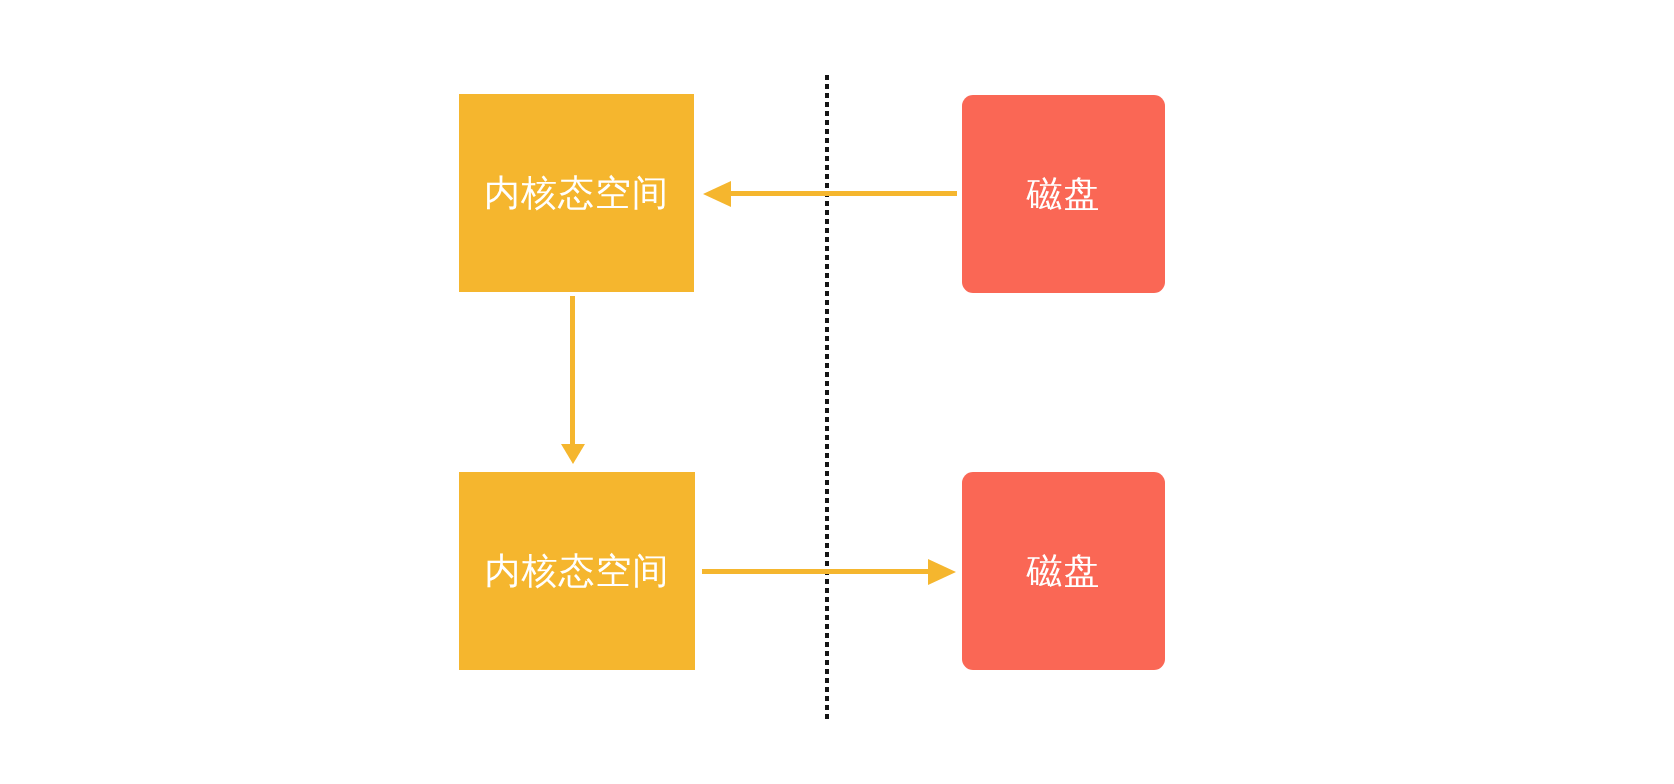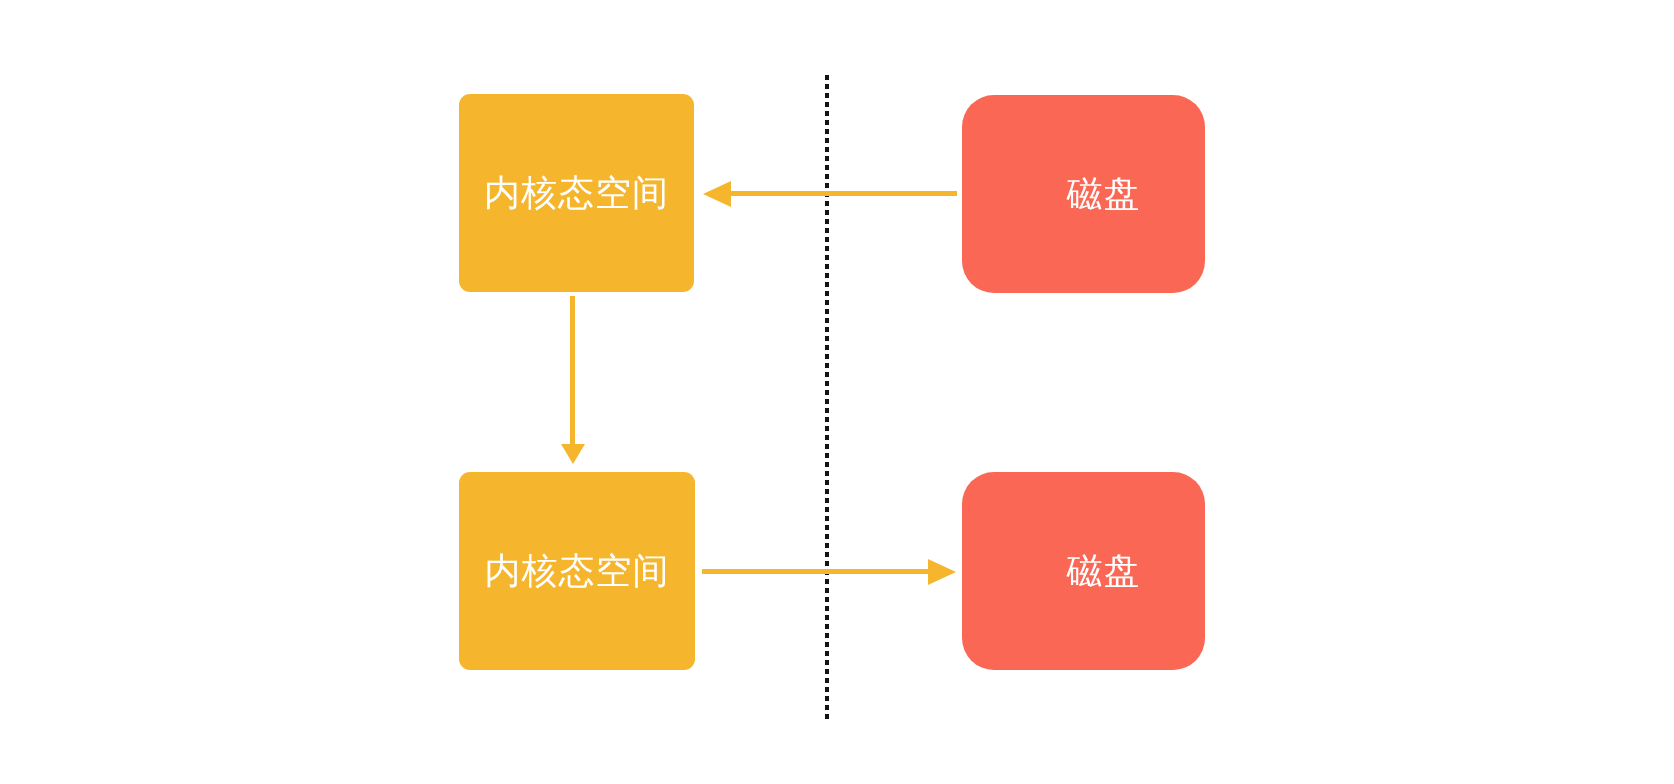--- a/index.html
+++ b/index.html
@@ -24,26 +24,25 @@
   .node .label {
     color: var(--node-text, #ffffff);
     font-size: 36px;
     font-weight: 500;
     letter-spacing: 1px;
     white-space: nowrap;
     user-select: none;
   }
   .kernel-box {
     background: var(--kernel-space-fill, #F5B62E);
-    border-radius: 11px;
+    border-radius: 0;
   }
   .disk-box {
     background: var(--disk-fill, #FA6755);
-    border-radius: 32px;
-    padding-left: 40px;
+    border-radius: 11px;
   }
   #kernel-top    { left: 459px; top:  94px; width: 235px; height: 198px; }
   #kernel-bottom { left: 459px; top: 472px; width: 236px; height: 198px; }
   #disk-top      { left: 962px; top:  95px; width: 203px; height: 198px; }
   #disk-bottom   { left: 962px; top: 472px; width: 203px; height: 198px; }
 
   .divider {
     position: absolute;
     left: 825px;
     top: 75px;

